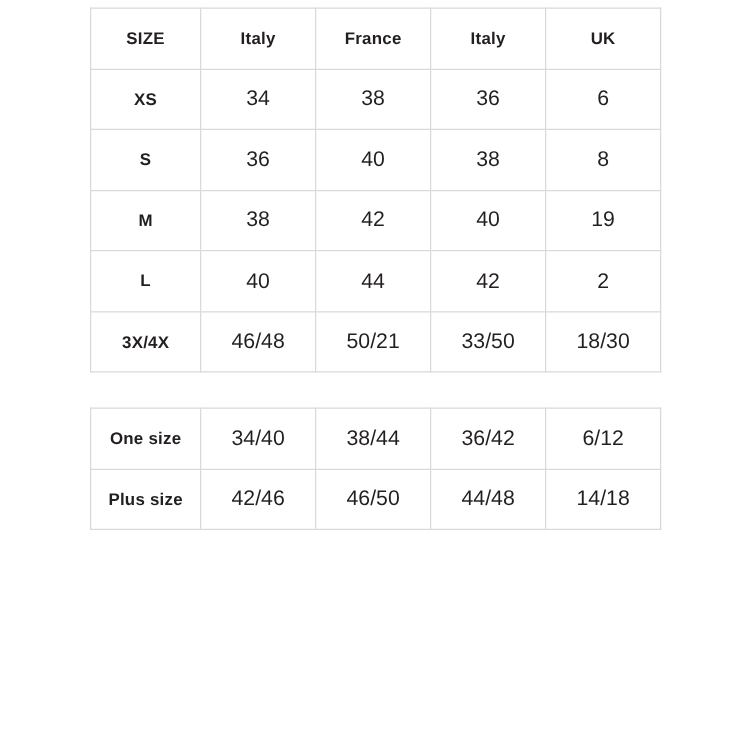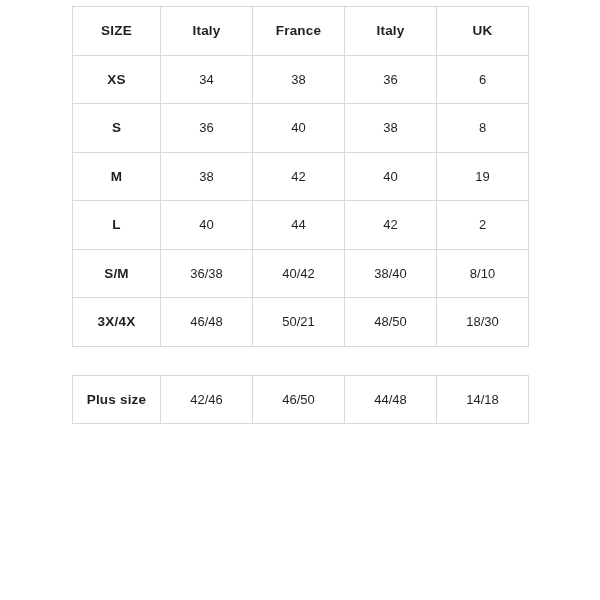--- a/index.html
+++ b/index.html
@@ -24,21 +24,21 @@
   table.size-table {
     border-collapse: collapse;
     width: 456px;
     table-layout: fixed;
   }
   table.size-table td, table.size-table th {
     border: 1px solid #d9d9d9;
     height: 47.5px;
     text-align: center;
     vertical-align: middle;
-    font-size: 13px;
+    font-size: 17px;
     font-weight: normal;
     color: #231f20;
     padding: 0;
   }
   table.size-table th.col-head {
     font-weight: bold;
     font-size: 13.5px;
     letter-spacing: 0.2px;
   }
   table.size-table td.row-head {
@@ -104,48 +104,48 @@
         <td>19</td>
       </tr>
       <tr>
         <td class="row-head">L</td>
         <td>40</td>
         <td>44</td>
         <td>42</td>
         <td>2</td>
       </tr>
       <tr>
-        <td class="row-head">S/M</td>
-        <td>36/38</td>
-        <td>40/42</td>
-        <td>38/40</td>
-        <td>8/10</td>
-      </tr>
-      <tr>
         <td class="row-head">3X/4X</td>
         <td>46/48</td>
         <td>50/21</td>
-        <td>48/50</td>
+        <td>33/50</td>
         <td>18/30</td>
       </tr>
     </tbody>
   </table>
 
   <div class="gap"></div>
 
   <table class="size-table second-table">
     <colgroup>
       <col class="c0">
         <col class="c1">
         <col class="c2">
         <col class="c3">
         <col class="c4">
     </colgroup>
     <tbody>
       <tr>
+        <td class="row-head">One size</td>
+        <td>34/40</td>
+        <td>38/44</td>
+        <td>36/42</td>
+        <td>6/12</td>
+      </tr>
+      <tr>
         <td class="row-head">Plus size</td>
         <td>42/46</td>
         <td>46/50</td>
         <td>44/48</td>
         <td>14/18</td>
       </tr>
     </tbody>
   </table>
 
 </div>

